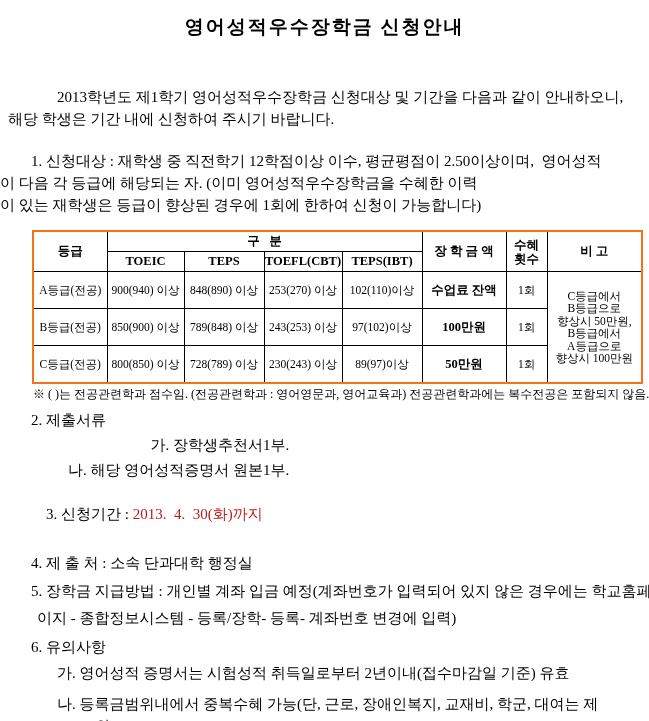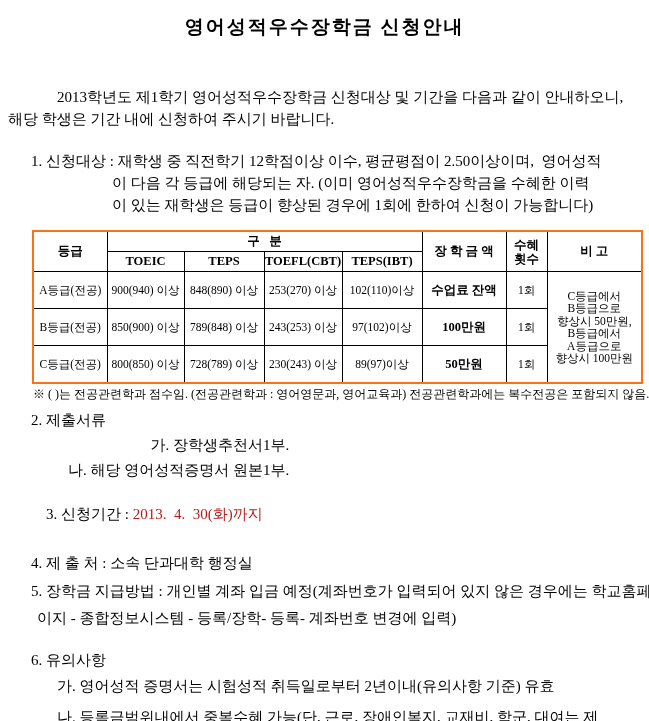--- a/index.html
+++ b/index.html
@@ -14,21 +14,21 @@
     padding-top:10px;text-align:center;
     font-size:19px;font-weight:bold;letter-spacing:2px;line-height:34px;
   }
   
   .intro{margin-top:42px;font-size:15px;line-height:22px;}
   .intro-l1{margin-left:57px;}
   .intro-l2{margin-left:8px;}
   
   .item1{margin-top:20px;font-size:15px;line-height:22px;}
   .item1-l1{margin-left:31px;}
-  .item1-cont{margin-left:112px;}
+  .item1-cont{}
   
   .table-wrap{margin:14px 0 0 32px;}
   table{border-collapse:collapse;table-layout:fixed;width:609px;border:2px solid #f97316;}
   th,td{border:1px solid #000;text-align:center;vertical-align:middle;padding:0;overflow:hidden;}
   th{font-size:12.5px;font-weight:bold;white-space:pre;}
   .hr1 th{height:19px;}
   .hr2 th{height:19px;}
   td{font-size:11.5px;height:36px;white-space:nowrap;}
   td.amount{font-weight:bold;font-size:12.5px;}
   td.note-cell{
@@ -43,21 +43,21 @@
   .nline{line-height:20px;white-space:pre;}
   .ml-num{margin-left:31px;}
   .ml-sub{margin-left:57px;}
   .item2-h{margin-top:8px;}
   .doc-row{display:flex;margin-top:6px;margin-left:57px;}
   .doc-label{width:206px;white-space:pre;text-align:right;}
   .item3{margin-top:4px;}
   .item4{margin-top:9px;}
   .item5-l1{margin-top:8px;}
   .item5-l2{margin-left:37px;margin-top:7px;}
-  .item6-h{margin-top:22px;}
+  .item6-h{margin-top:9px;}
   .note-a{margin-top:6px;}
   .note-b1{margin-top:11px;}
   .note-b2{margin-left:95px;margin-top:2px;}
 </style>
 </head>
 <body>
 
 <div class="doc-title">영어성적우수장학금 신청안내</div>
 
 <div class="intro">
@@ -149,19 +149,19 @@
 
   <div class="nline ml-num item4">4. 제 출 처 : 소속 단과대학 행정실</div>
 
   <div>
     <div class="nline ml-num item5-l1">5. 장학금 지급방법 : 개인별 계좌 입금 예정(계좌번호가 입력되어 있지 않은 경우에는 학교홈페</div>
     <div class="nline item5-l2">이지 - 종합정보시스템 - 등록/장학- 등록- 계좌번호 변경에 입력)</div>
   </div>
 
   <div>
     <div class="nline ml-num item6-h">6. 유의사항</div>
-    <div class="nline ml-sub note-a">가. 영어성적 증명서는 시험성적 취득일로부터 2년이내(유의사항 기준) 유효</div>
+    <div class="nline ml-sub note-a">가. 영어성적 증명서는 시험성적 취득일로부터 2년이내(접수마감일 기준) 유효</div>
     <div class="nline ml-sub note-b1">나. 등록금범위내에서 중복수혜 가능(단, 근로, 장애인복지, 교재비, 학군, 대여는 제</div>
     <div class="nline note-b2">외)</div>
 
   </div>
 
 </div>
 
 </body></html>

